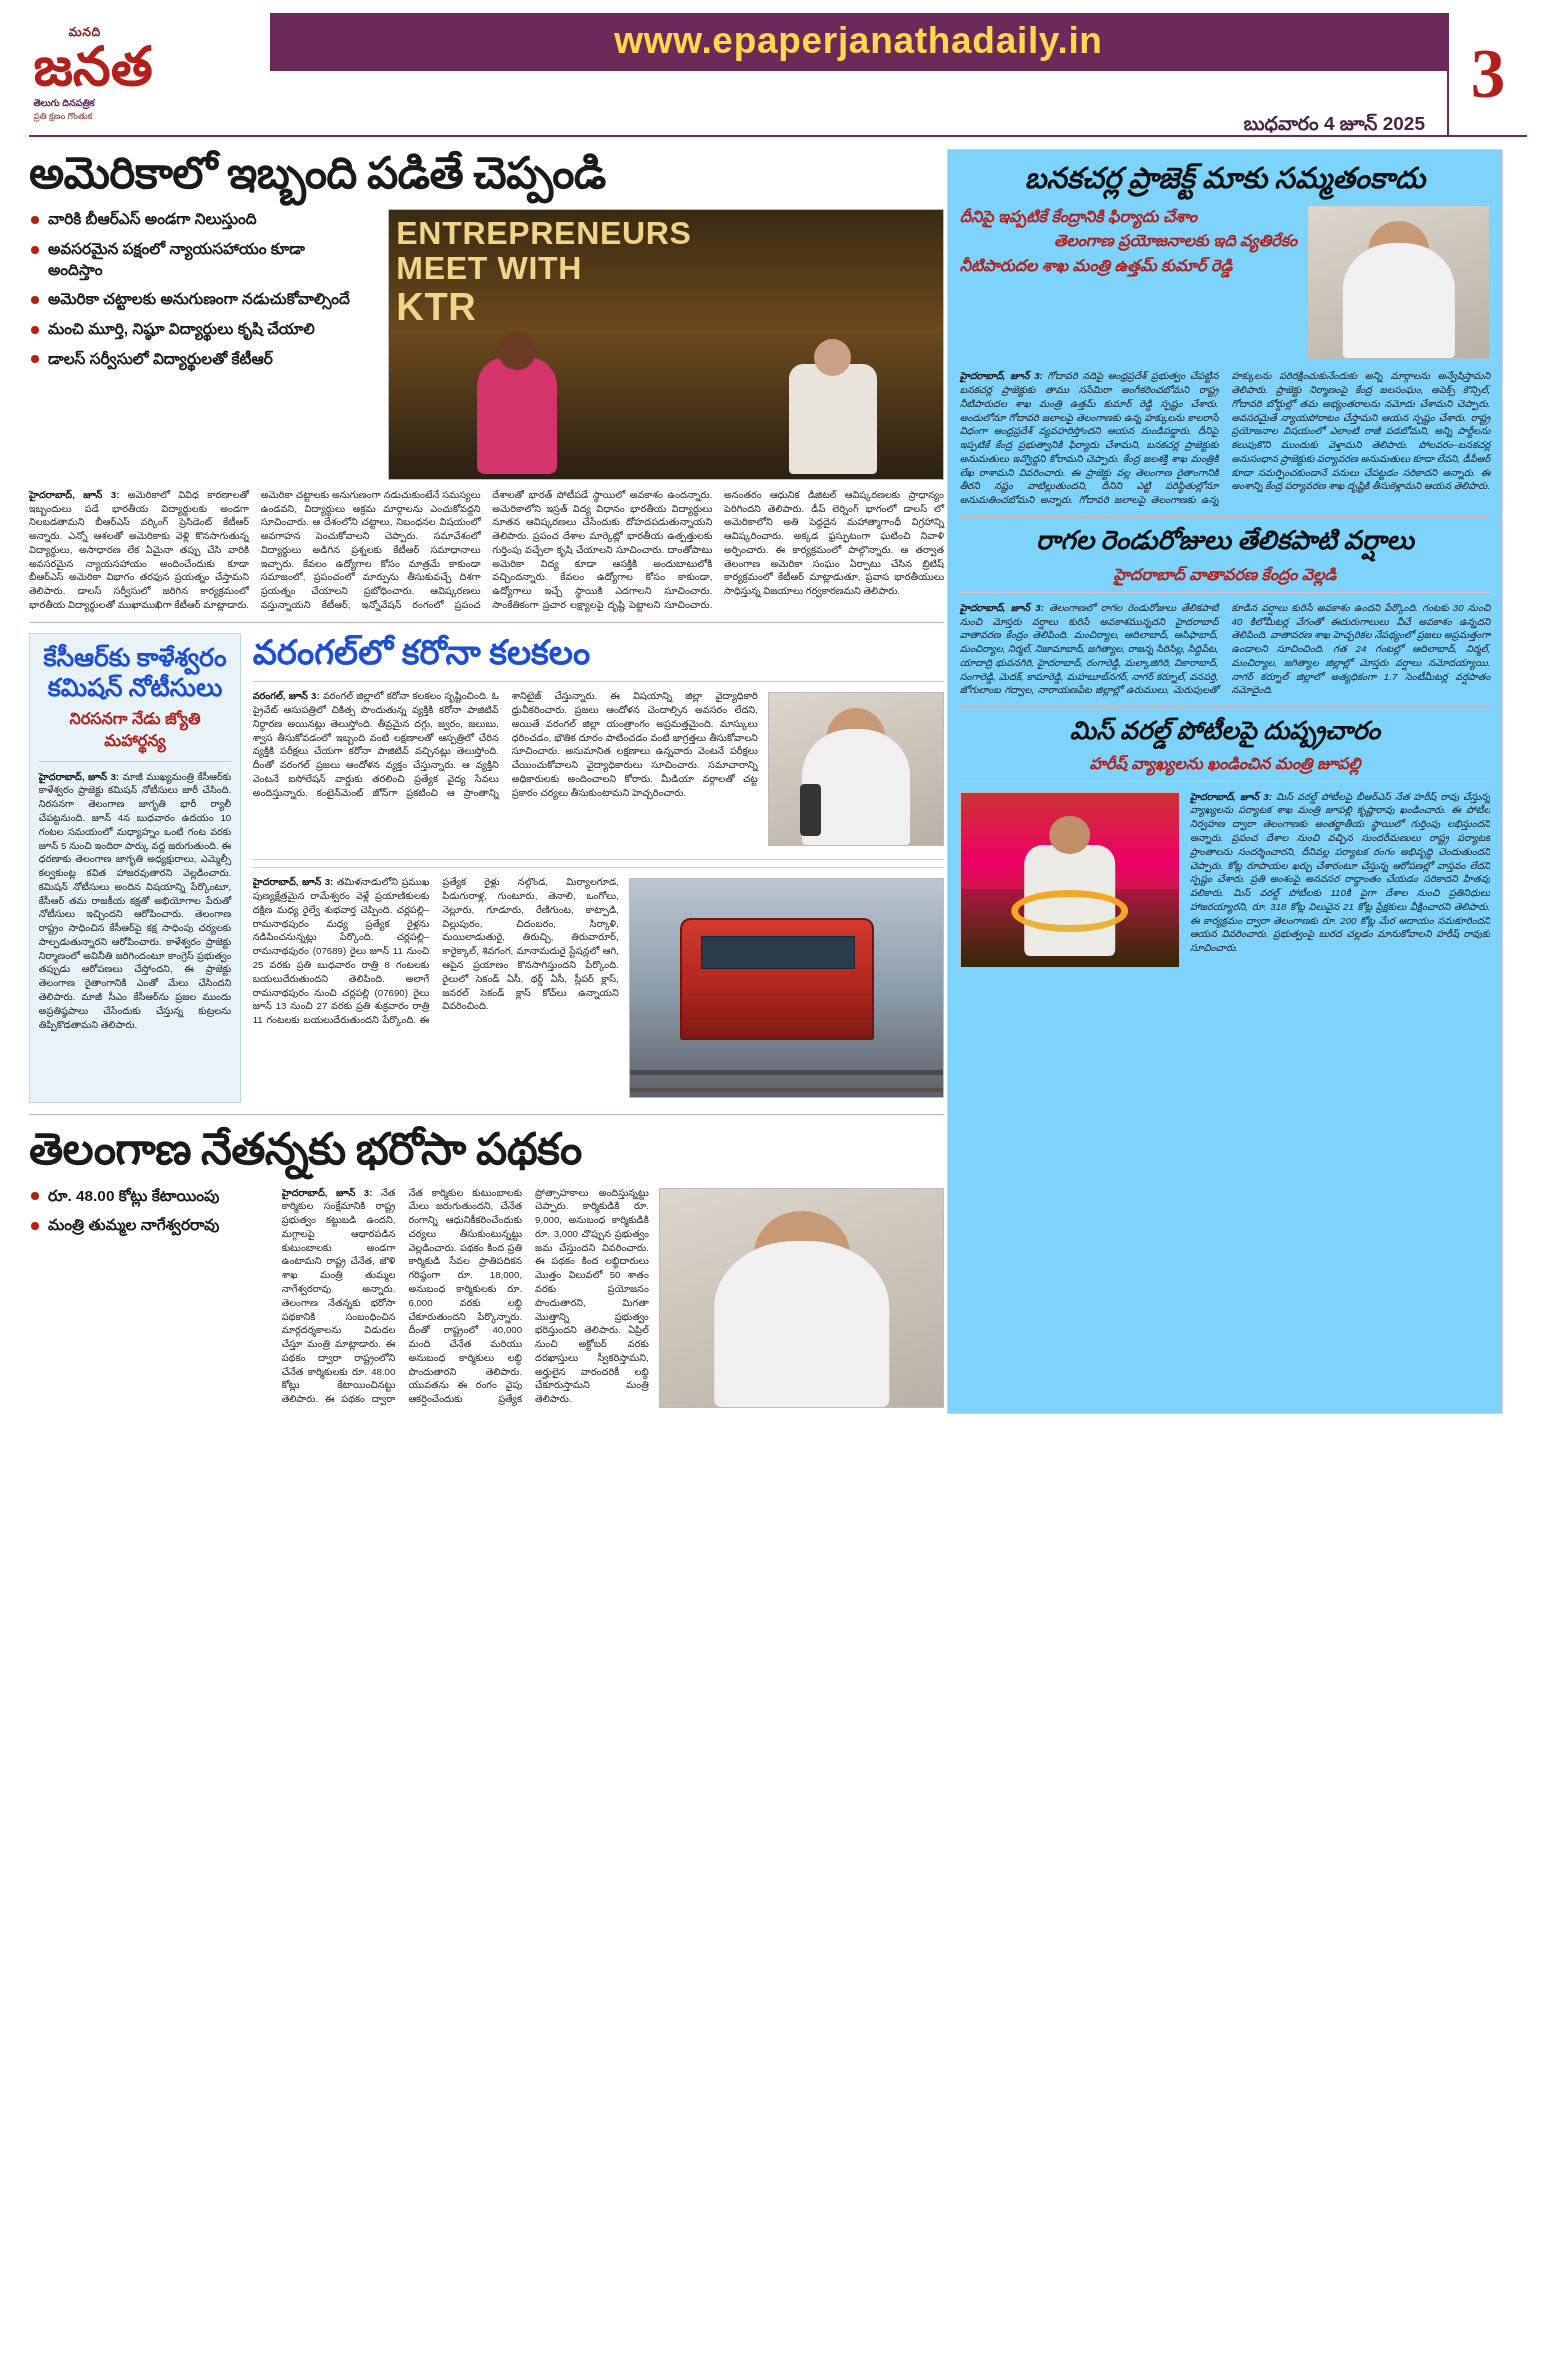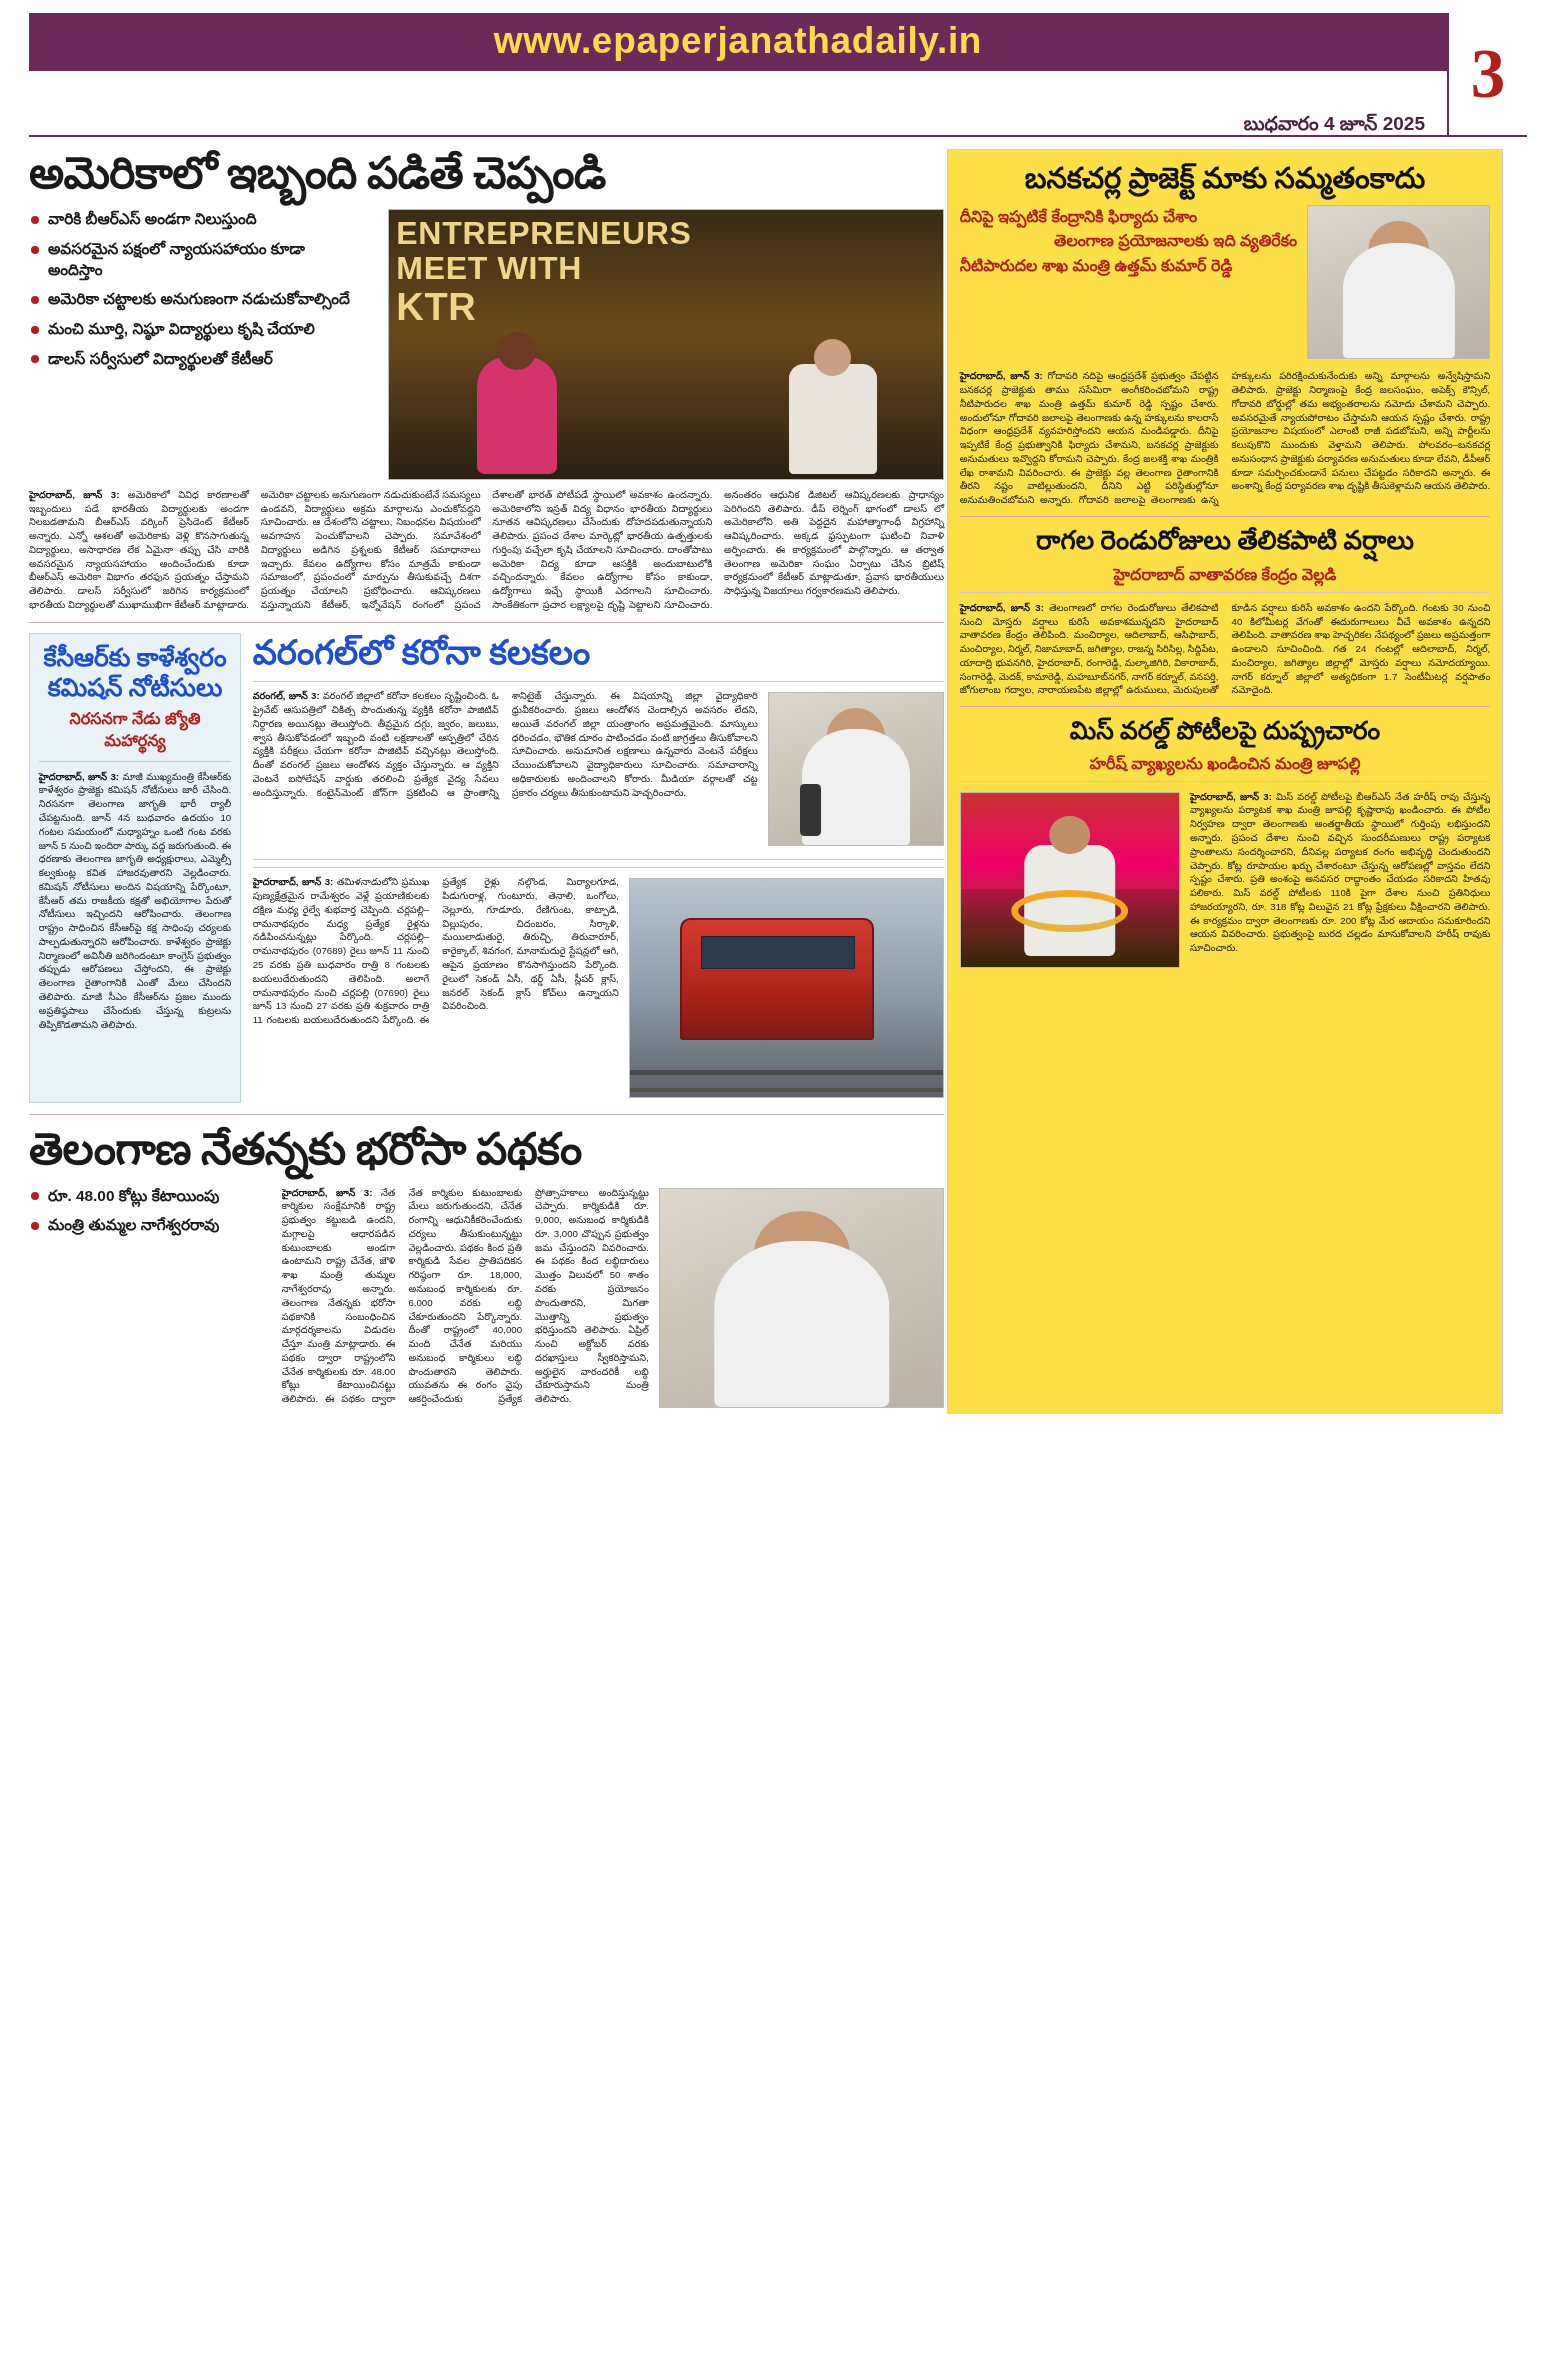--- a/index.html
+++ b/index.html
@@ -77,23 +77,24 @@
   
   .content {
     position:relative;
     margin:11.7px 29px 0 29px;
     display:flex;
     gap:3px;
   }
   .col-left { width:915px; }
   .col-right {
     width:556px;
-    background:#fde047;
+    background:#7dd3fc;
     border:0.7px solid #e7c9c9;
     padding:10.2px 11.7px;
+    font-style:italic;
   }
 
   
   h1.head {
     font-size:44px;
     line-height:1.15;
     color:#1a1a1a;
     font-weight:bold;
     margin:0 0 10.2px 0;
     font-family:"Liberation Serif", serif;
@@ -254,20 +255,26 @@
   .flow { overflow:hidden; }
   .img-left { float:left; margin:2.2px 10.2px 5.9px 0; }
   .img-right { float:right; margin:2.2px 0 5.9px 10.2px; }
 </style>
 </head>
 <body>
 
 <div class="page">
 
   <div class="masthead">
+    <div class="logo-block">
+      <div class="logo-top">మనది</div>
+      <div class="logo-main">జనత</div>
+      <div class="logo-sub">తెలుగు దినపత్రిక</div>
+      <div class="logo-sub2">ప్రతి క్షణం గొంతుక</div>
+    </div>
     <div class="mast-right">
       <div class="url-bar">www.epaperjanathadaily.in</div>
       <div class="date-row">బుధవారం  4 జూన్ 2025</div>
     </div>
     <div class="page-num">3</div>
   </div>
 
   <div class="content">
 
     <div class="col-left">

